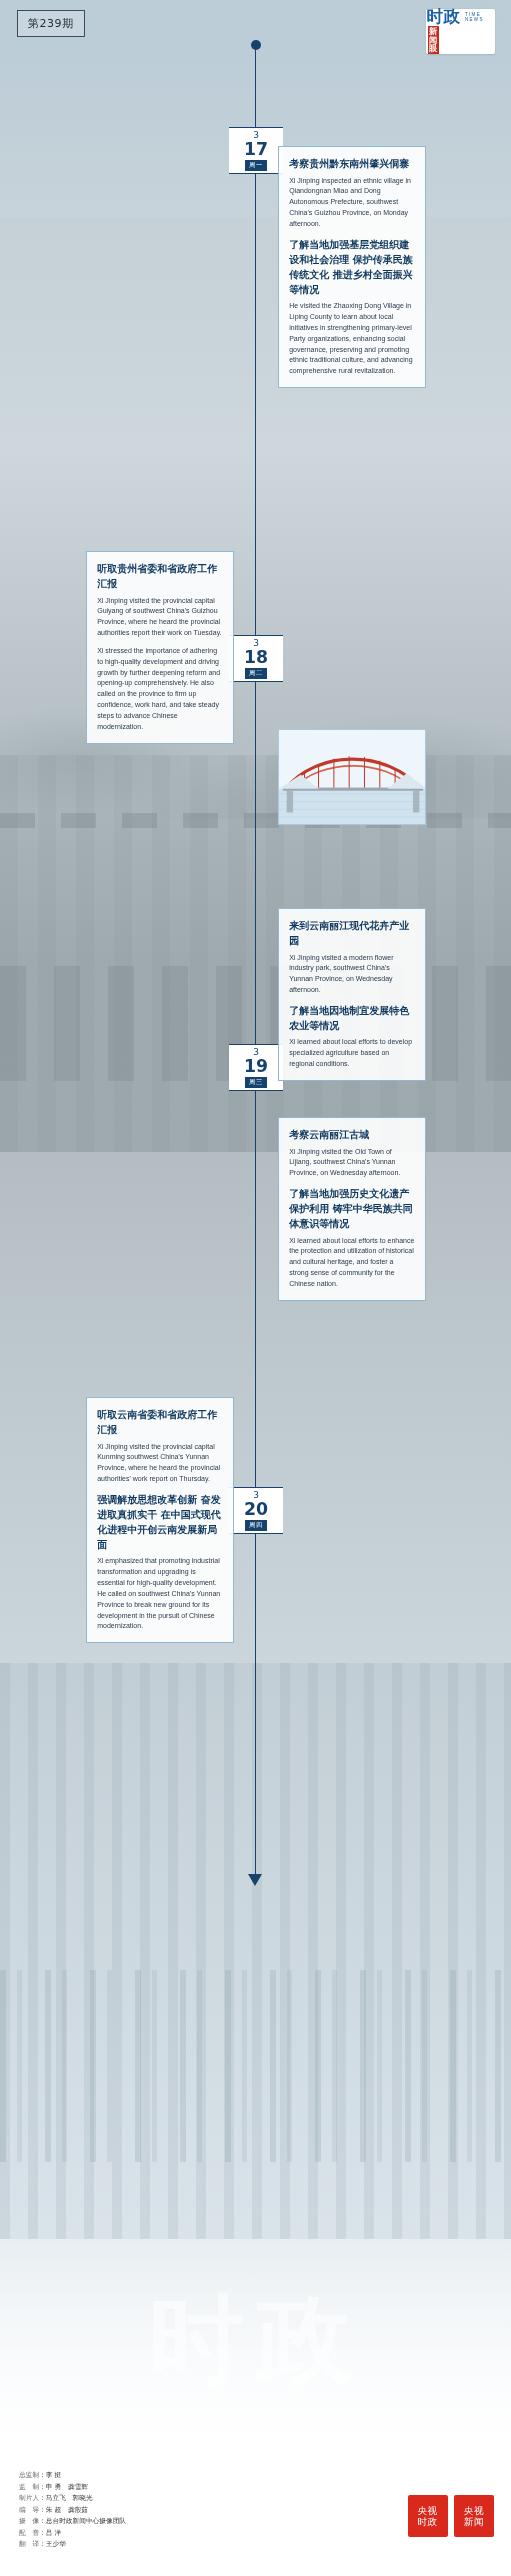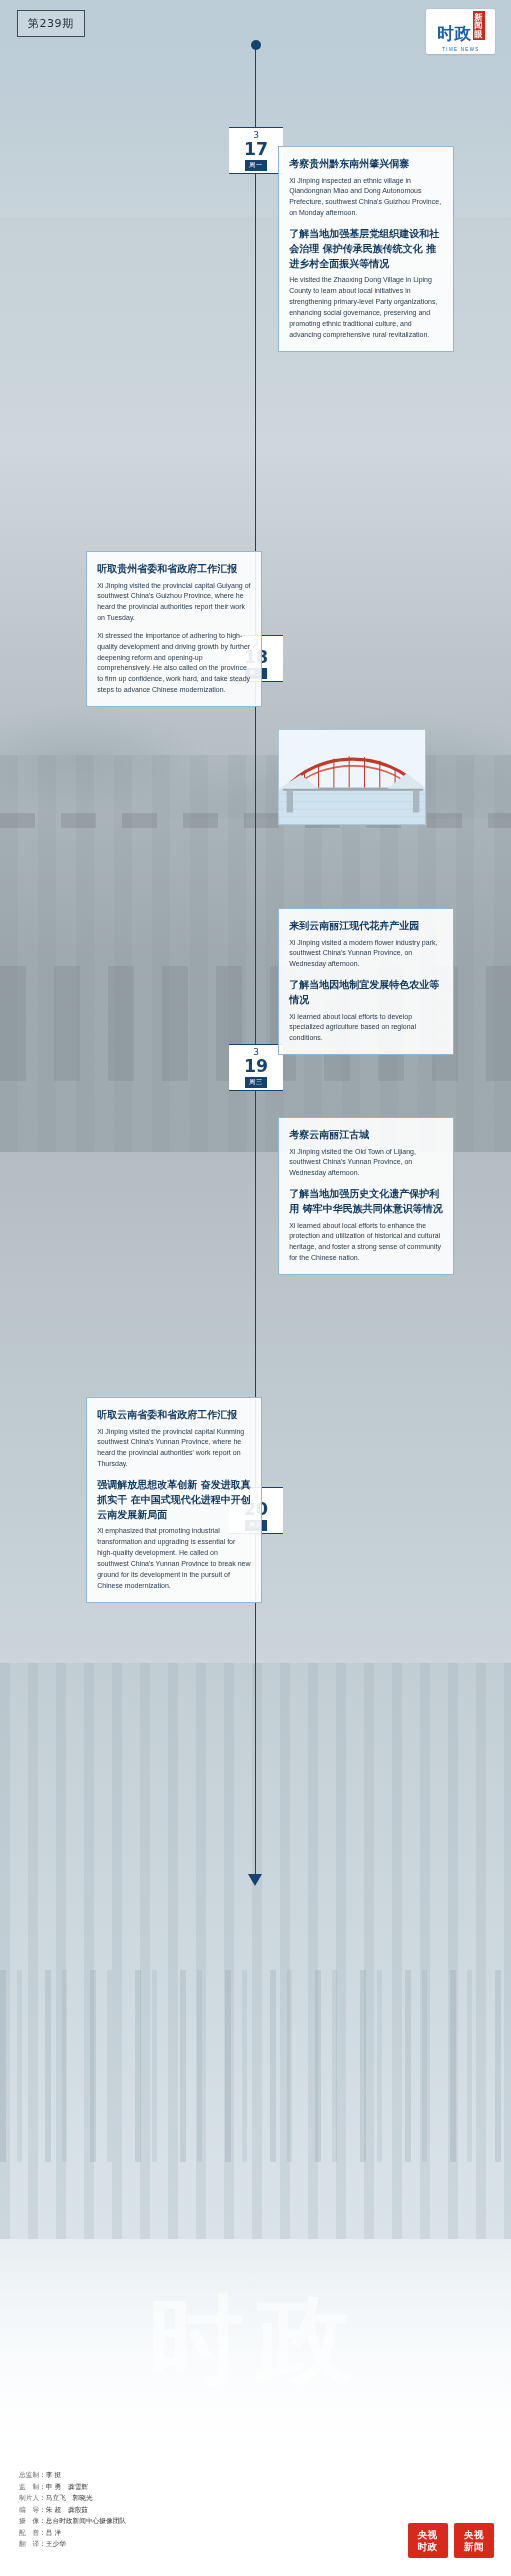--- a/index.html
+++ b/index.html
@@ -114,22 +114,20 @@
   .logo-box {
     position: absolute;
     right: 16.6px;
     top: 9px;
     width: 69px;
     height: 45px;
     background: #ffffff;
     border-radius: 1.9px;
     box-shadow: 0 0.6px 1.9px rgba(0,0,0,.12);
     display: flex;
-    flex-direction: column;
-    align-items: center;
     justify-content: center;
   }
   .logo-main {
     font-size: 16.6px;
     font-weight: bold;
     color: #1a5fa8;
     letter-spacing: 0.6px;
     line-height: 1;
     font-family: "DejaVu Sans", sans-serif;
   }
@@ -212,21 +210,21 @@
     color: #ffffff;
     background: #16436e;
     padding: 0.6px 4.5px 1.3px;
     letter-spacing: 0.6px;
     font-family: "DejaVu Sans", sans-serif;
   }
 
   
   .card {
     position: absolute;
-    width: 176px;
+    width: 148px;
     background: rgba(255,255,255,.90);
     border: 0.6px solid #8fb7d6;
     padding: 9px 10.2px 10.2px;
     box-sizing: border-box;
   }
   .card.right { left: 278px; }
   .card.left  { left: 86px; }
   .card h3 {
     margin: 0 0 4.5px;
     font-size: 10px;
@@ -269,34 +267,33 @@
   .credits div span.k { color: #6d6d6d; }
   .brand-row {
     position: absolute;
     right: 18px;
     top: 2495px;
     display: flex;
     gap: 6.4px;
   }
   .brand {
     width: 40px;
-    height: 35px;
+    height: 42px;
     background: #d8291c;
     color: #ffffff;
     border-radius: 1.9px;
     display: flex;
     flex-direction: column;
     align-items: center;
     justify-content: center;
     font-size: 9.6px;
-    font-weight: bold;
+    font-weight: normal;
     line-height: 1.15;
     letter-spacing: 0.6px;
     font-family: "DejaVu Sans", sans-serif;
-    margin-top: 28px;
   }
 </style>
 </head>
 <body>
 
 <div class="page">
 
   <div class="bg-layer bg-mist-top"></div>
   <div class="bg-layer bg-hills"></div>
   <div class="bg-layer bg-roofs"></div>

